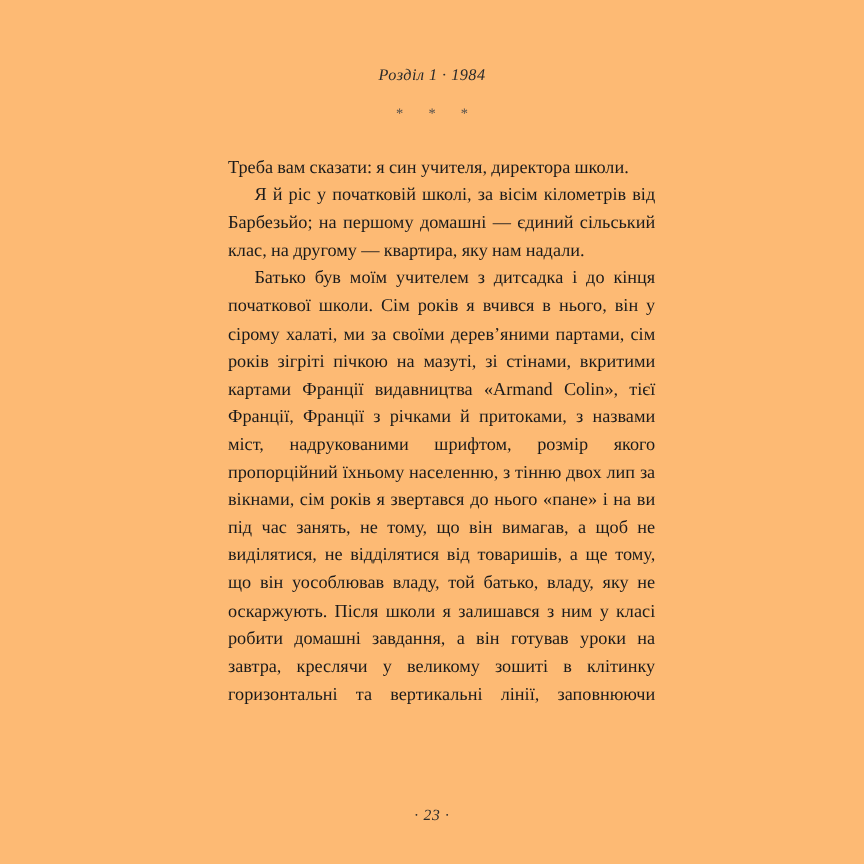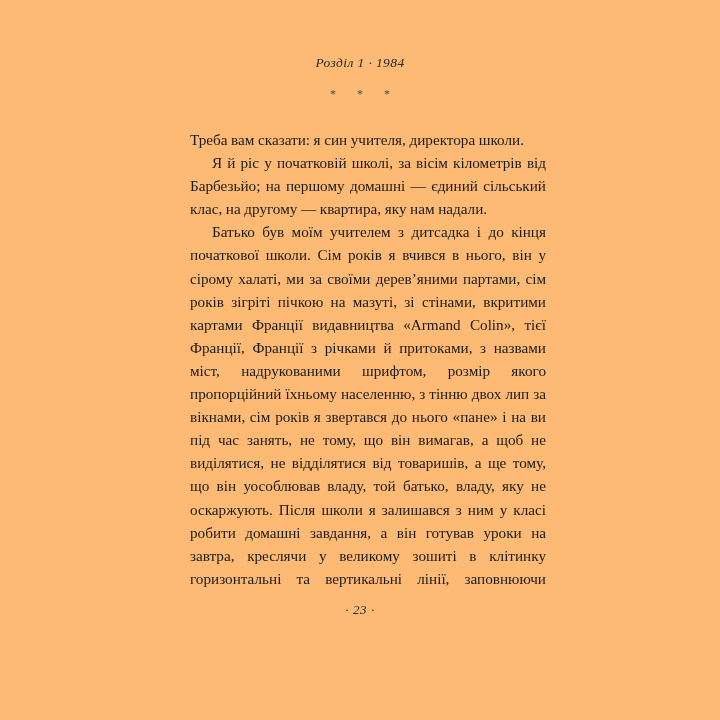--- a/index.html
+++ b/index.html
@@ -80,21 +80,21 @@
   
   .para.last-open::after {
     content: "";
     display: inline-block;
     width: 100%;
   }
 
   
   .folio {
     position: absolute;
-    top: 602px;
+    top: 671px;
     left: 0;
     width: 720px;
     text-align: center;
     font-style: italic;
     font-size: 13px;
     letter-spacing: 0.6px;
     color: #2a2a2a;
   }
 </style>
 </head>

